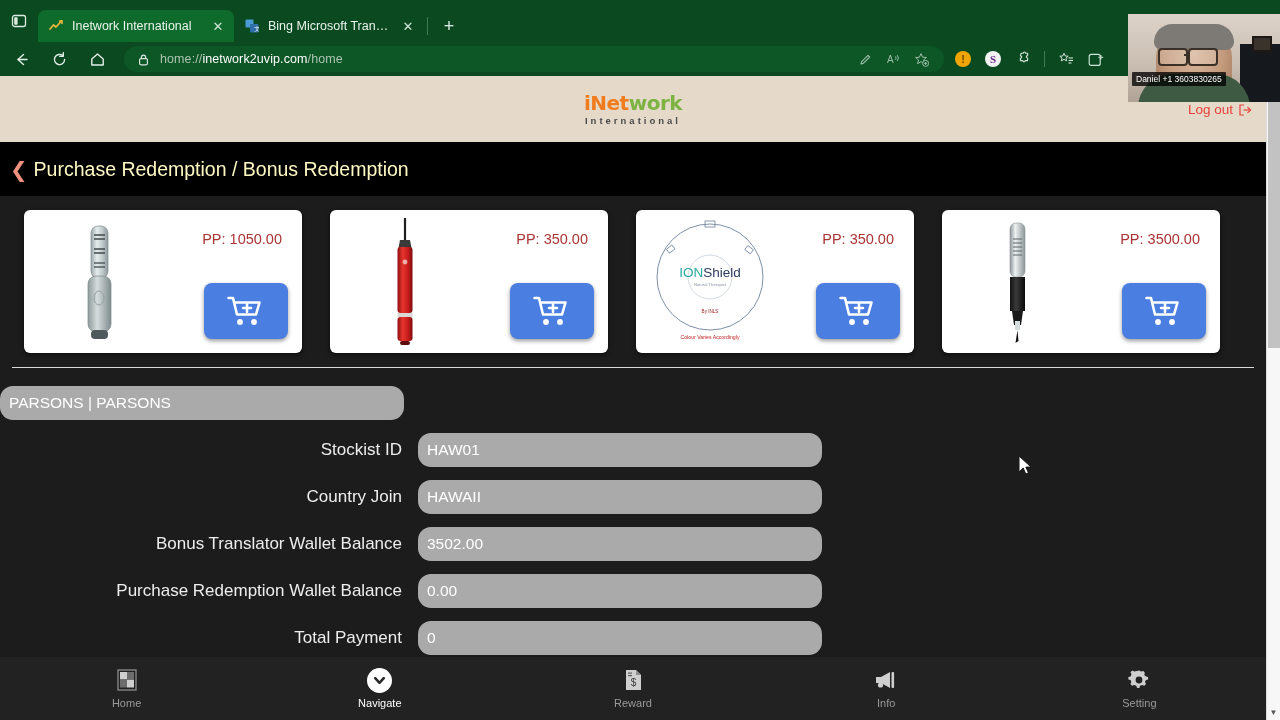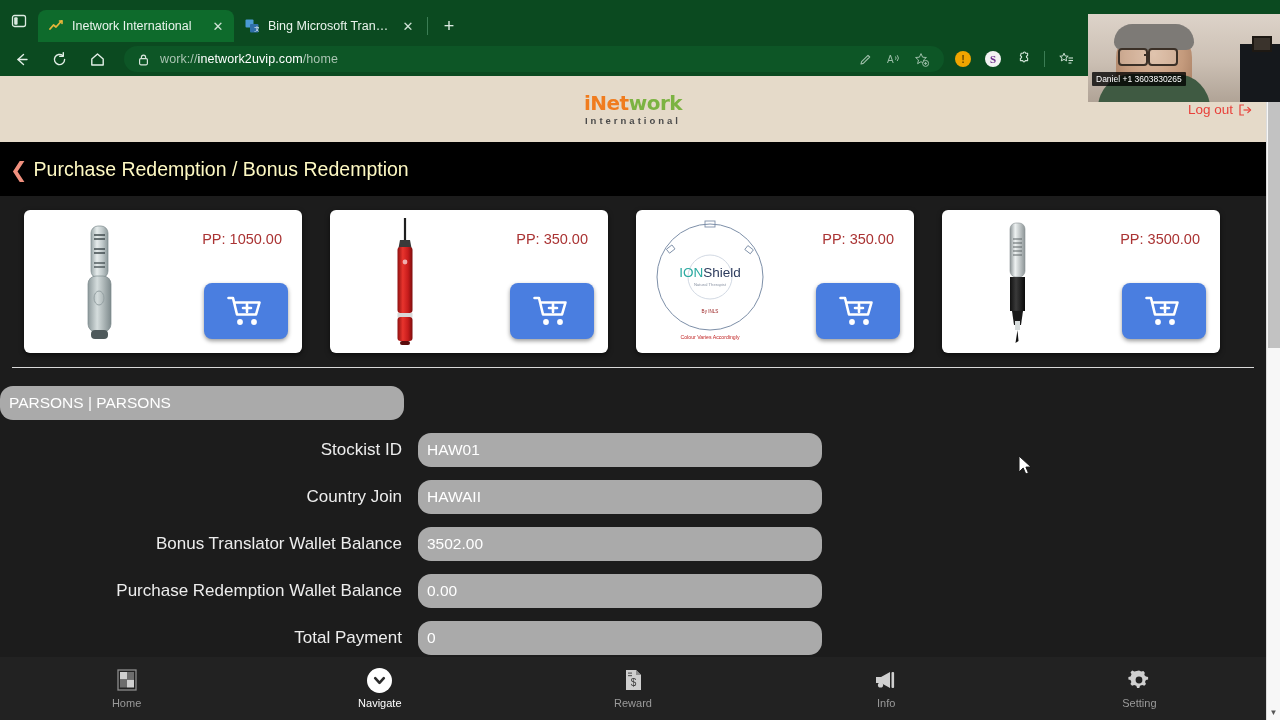--- a/index.html
+++ b/index.html
@@ -112,21 +112,20 @@
 
   
   .scrollbar{position:absolute;right:0;top:76px;width:14px;height:644px;background:#f7f7f7;border-left:1px solid #dcdcdc;box-sizing:border-box;z-index:25;}
   .sb-thumb{position:absolute;left:1px;top:0;width:12px;height:272px;background:#c2c2c2;border-radius:0;}
   .sb-arrow{position:absolute;left:0;bottom:0;width:13px;height:16px;display:flex;align-items:center;justify-content:center;color:#555;font-size:8px;}
 
   
   .webcam{
     position:absolute;right:0;top:14px;width:152px;height:88px;z-index:40;overflow:hidden;
     background:linear-gradient(160deg,#d8cfc6 0%,#b9aca0 40%,#8c8076 100%);
-    padding-left:40px;
   }
   .wc-wall{position:absolute;inset:0;background:linear-gradient(180deg,#ddd3c9 0%,#cbbfb3 55%,#b0a396 100%);}
   .wc-person{
     position:absolute;left:28px;top:14px;width:76px;height:74px;border-radius:40% 40% 34% 34%;
     background:radial-gradient(ellipse at 50% 35%,#d9b79c 0%,#c49a7c 55%,#9c745a 100%);
   }
   .wc-hair{position:absolute;left:26px;top:10px;width:80px;height:26px;border-radius:42px 42px 18px 18px;background:#7d7a76;}
   .wc-glass{position:absolute;top:34px;width:26px;height:14px;border:2px solid #3b3027;border-radius:4px;background:rgba(255,255,255,.18);}
   .wc-glass.l{left:30px;}
   .wc-glass.r{left:60px;}
@@ -207,21 +206,21 @@
       </div>
 
       <div class="omnibox">
         <span class="omni-lock">
           <svg width="13" height="13" viewBox="0 0 13 13">
             <rect x="2.6" y="5.6" width="7.8" height="6.2" rx="1.2" fill="none" stroke="#d7e6dc" stroke-width="1.2"></rect>
             <path d="M4.4 5.6 V4.2 a2.1 2.1 0 0 1 4.2 0 V5.6" fill="none" stroke="#d7e6dc" stroke-width="1.2"></path>
           </svg>
         </span>
         <span class="omni-url">
-          <i>work://</i><b>inetwork2uvip.com</b><i>/home</i>
+          <i>home://</i><b>inetwork2uvip.com</b><i>/home</i>
         </span>
         <span class="omni-actions">
           <span class="toolbtn">
             <svg width="15" height="15" viewBox="0 0 15 15">
               <path d="M3 12 L3.6 9.7 L10 3.3 L11.7 5 L5.3 11.4 Z" fill="none" stroke="#9dbfa9" stroke-width="1.1" stroke-linejoin="round"></path>
             </svg>
           </span>
           <span class="toolbtn">
             <svg width="15" height="15" viewBox="0 0 15 15">
               <text x="1" y="11" font-size="10" fill="#9dbfa9" font-family="Liberation Sans, sans-serif">A</text>

